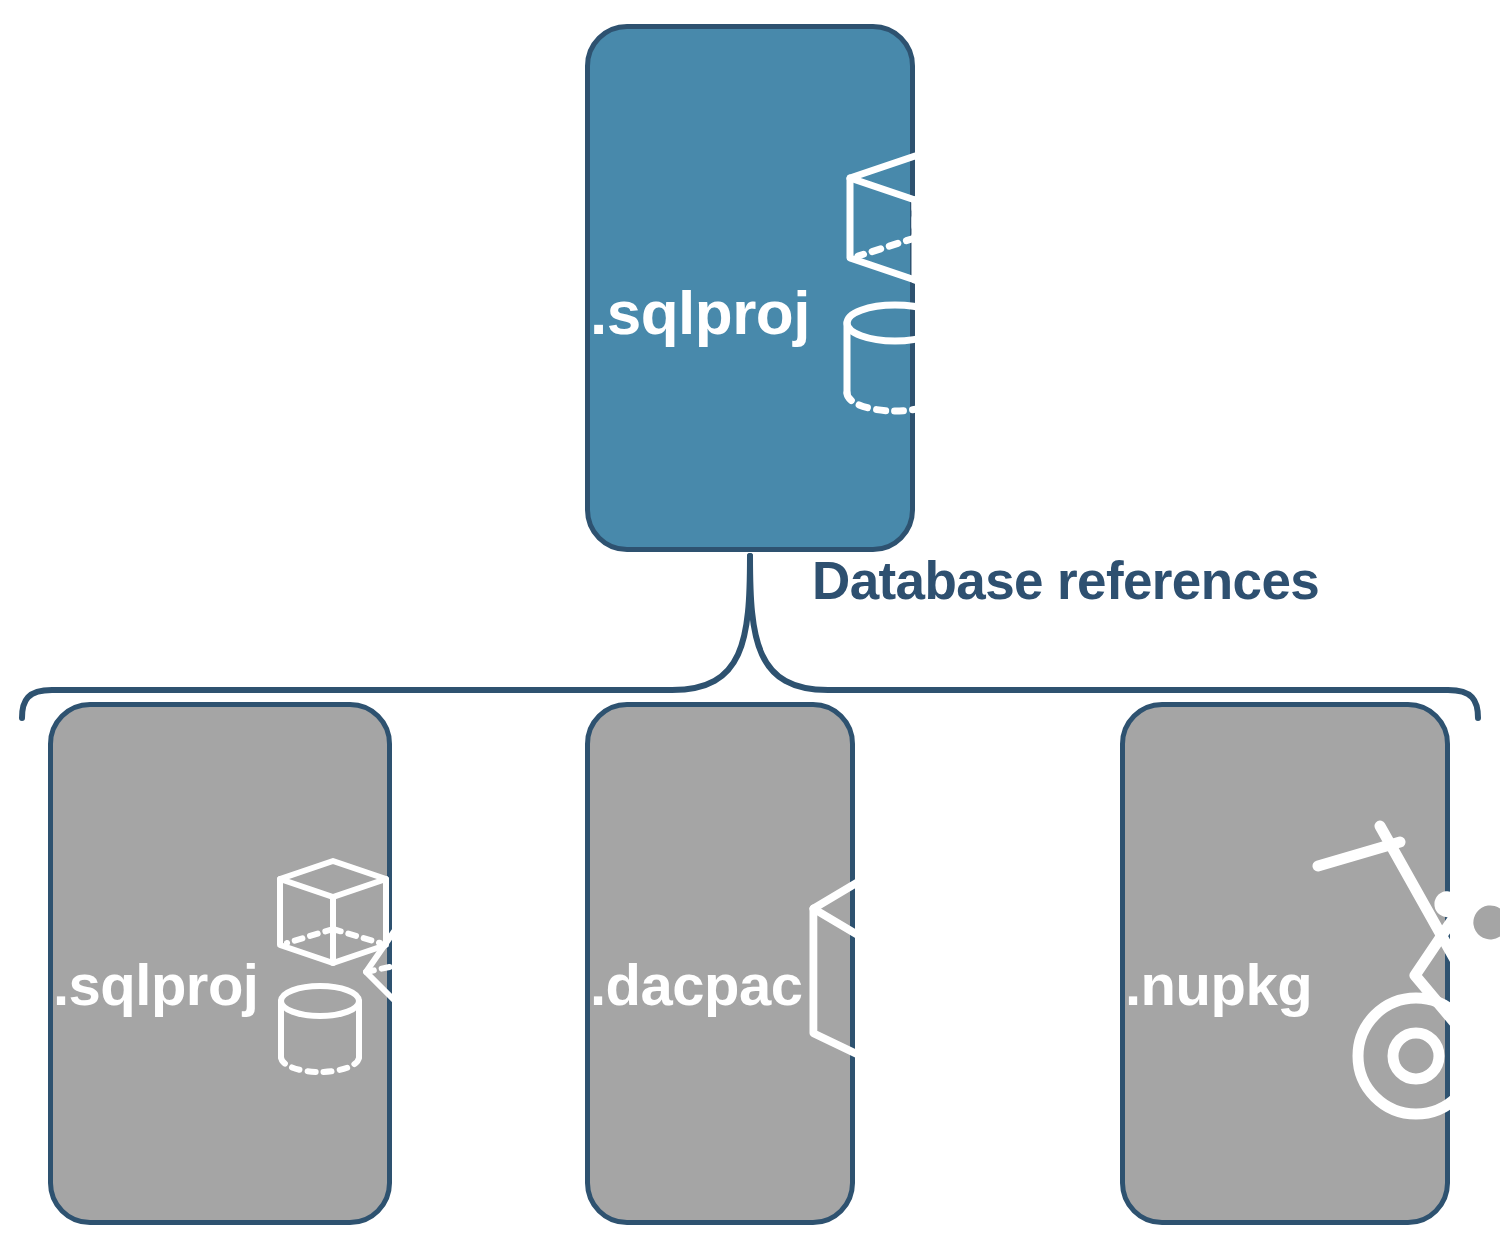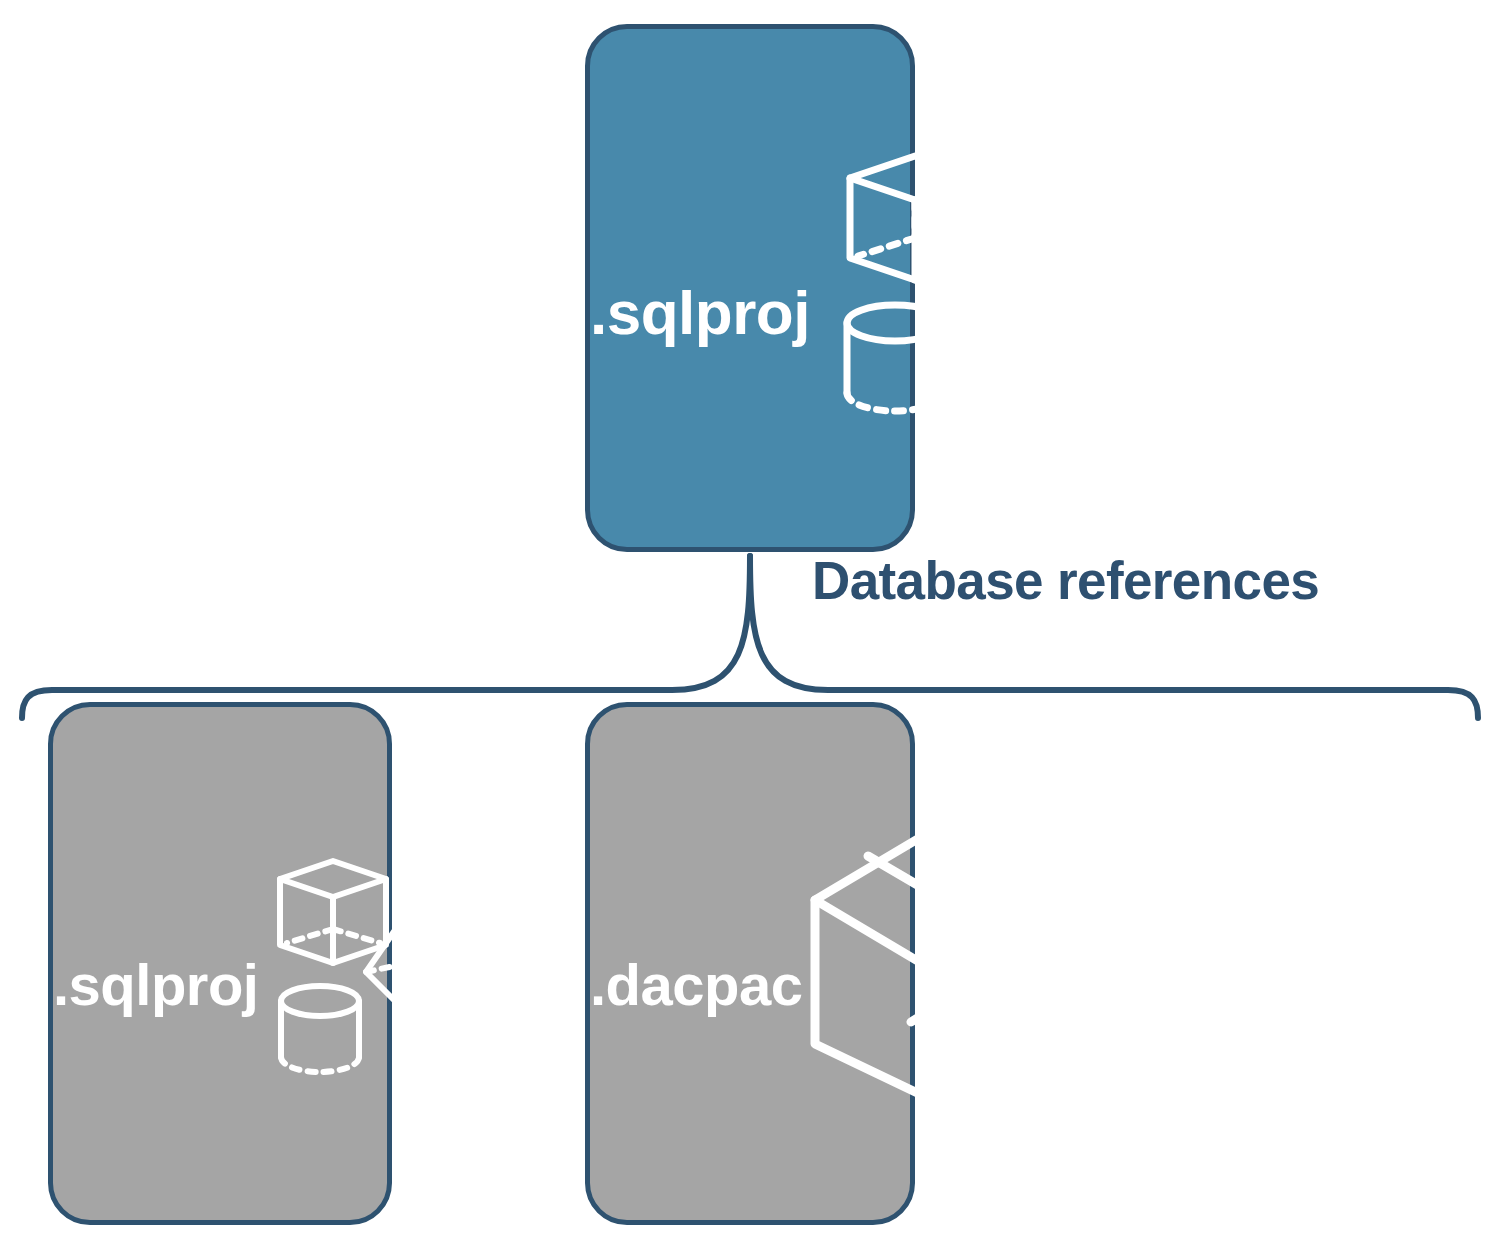--- a/index.html
+++ b/index.html
@@ -39,21 +39,21 @@
   .card-b1 {
     left: 48px;
     top: 702px;
     width: 344px;
     height: 523px;
     background: #A5A5A5;
   }
   .card-b2 {
     left: 585px;
     top: 702px;
-    width: 330px;
+    width: 270px;
     height: 523px;
     background: #A5A5A5;
   }
   .card-b3 {
     left: 1120px;
     top: 702px;
     width: 330px;
     height: 523px;
     background: #A5A5A5;
   }
@@ -224,14 +224,40 @@
 
           <path d="M65 52 L205 134"></path>
           <path d="M108 218 L246 134"></path>
 
           <path d="M205 208 L238 190 L238 228 L205 248 Z"></path>
         </g>
       </svg>
     </div>
   </div>
 
+  <div class="card card-b3">
+    <div class="card-title">.nupkg</div>
+    <div class="card-art">
+      <svg width="300" height="320" viewBox="0 0 300 320">
+
+        <g fill="none" stroke="#ffffff" stroke-width="11" stroke-linecap="round" stroke-linejoin="round">
+          <path d="M68 22 L196 250"></path>
+          <path d="M6 62 L88 38"></path>
+          <circle cx="104" cy="252" r="58"></circle>
+          <circle cx="104" cy="252" r="23"></circle>
+          <path d="M166 288 L268 240"></path>
+        </g>
+
+        <g>
+          <path d="M116 150 L242 10 L300 118 L176 246 Z" fill="none" stroke="#ffffff" stroke-width="11" stroke-linejoin="round" transform="translate(-18 10) rotate(-8 200 120)"></path>
+          <g transform="translate(-18 10) rotate(-8 200 120)">
+            <rect x="185" y="78" width="82" height="82" rx="22" fill="#ffffff"></rect>
+            <circle cx="158" cy="84" r="13" fill="#ffffff"></circle>
+            <circle cx="198" cy="108" r="17" fill="#A5A5A5"></circle>
+            <circle cx="238" cy="140" r="24" fill="#A5A5A5"></circle>
+          </g>
+        </g>
+
+      </svg>
+    </div>
+  </div>
 
 </div>
 
 </body></html>

